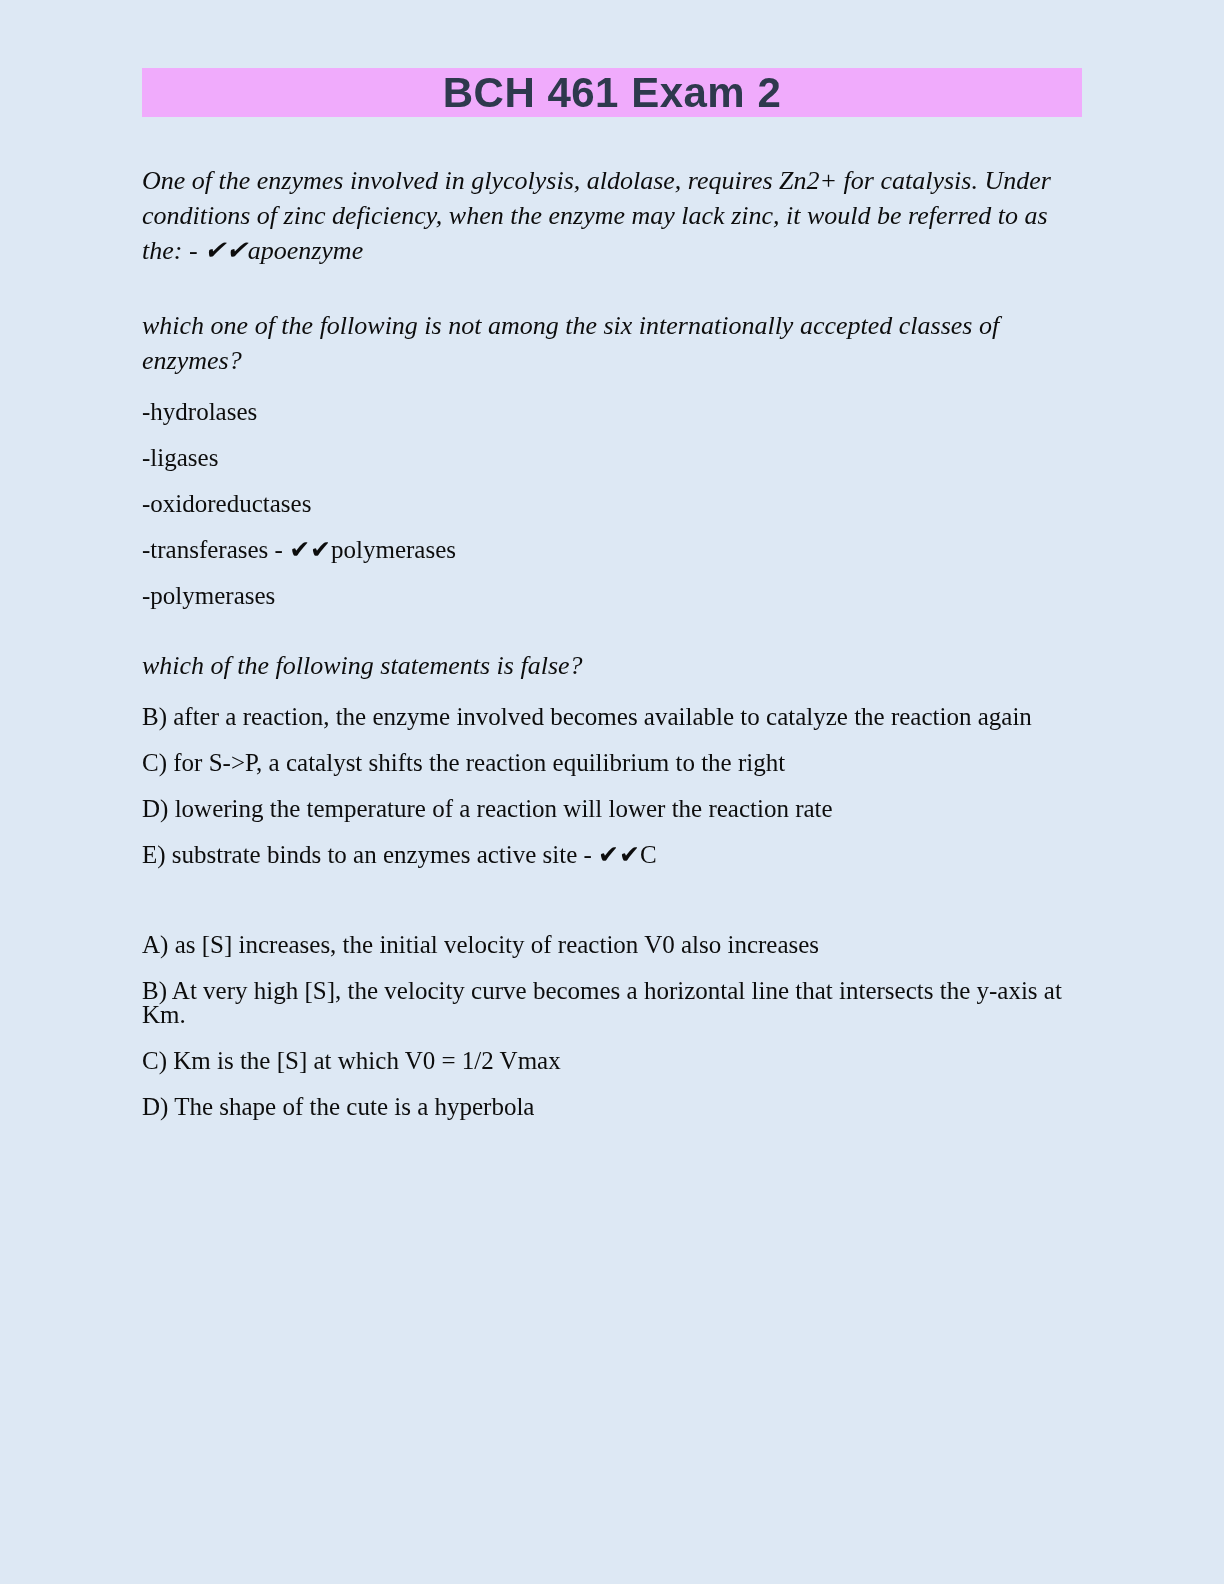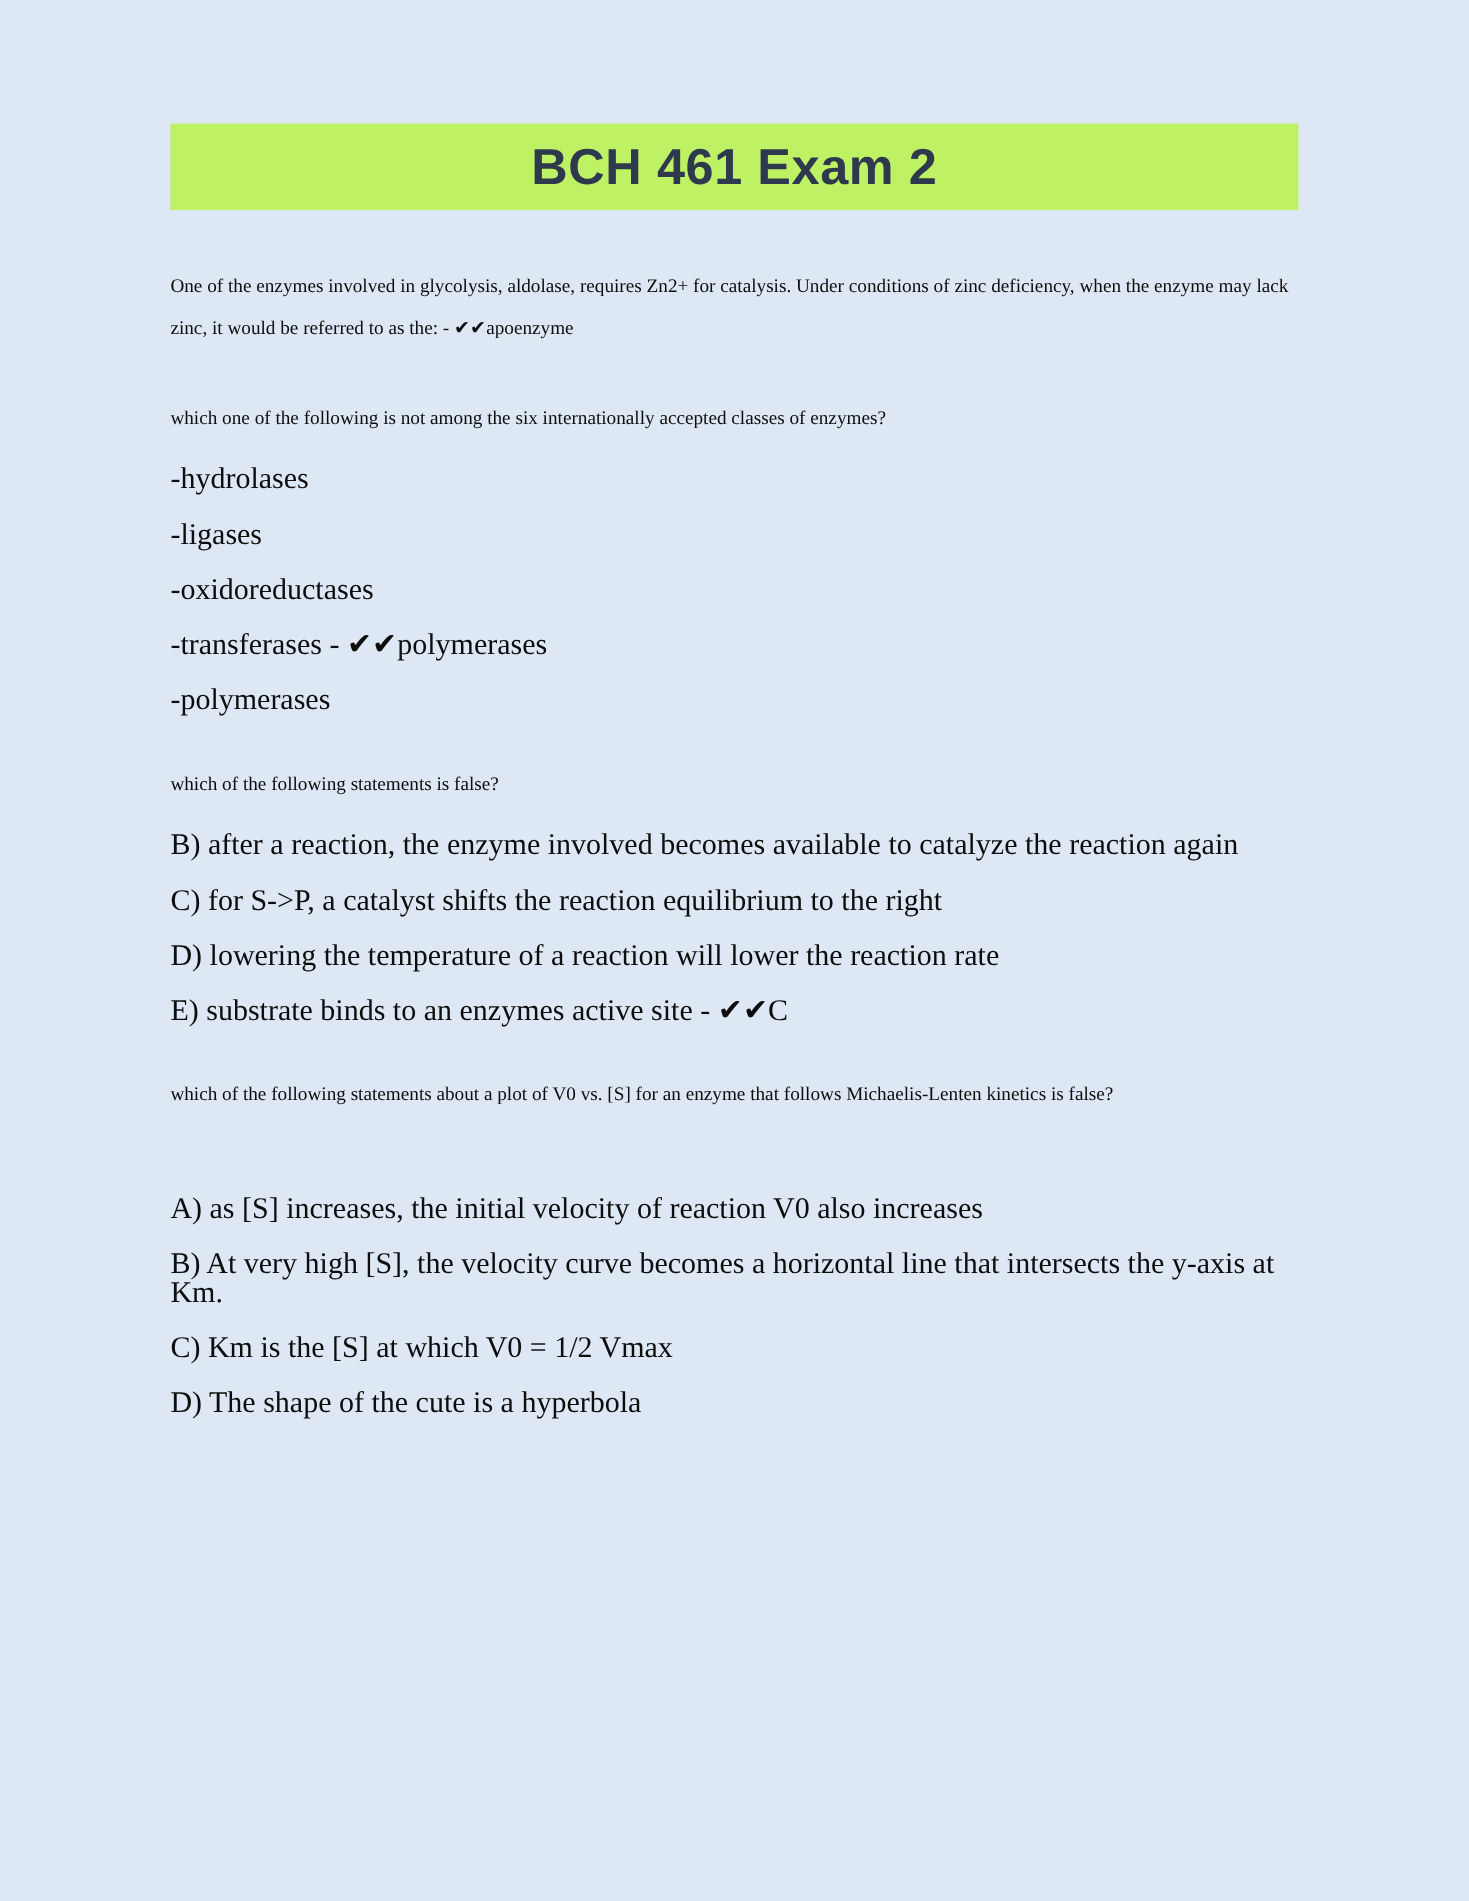--- a/index.html
+++ b/index.html
@@ -12,46 +12,47 @@
     background: #dde8f4;
     overflow: hidden;
     font-family: "Liberation Serif", serif;
     color: #0d0d0d;
   }
   .page {
     width: 940px;
     margin: 0 auto;
   }
   .title-band {
-    margin-top: 103px;
-    height: 72px;
-    background: #bef264;
+    margin-top: 68px;
+    height: 49px;
+    background: #f0abfc;
     display: flex;
     align-items: center;
     justify-content: center;
   }
   .title {
     margin: 0;
     font-family: "Liberation Sans", sans-serif;
     font-weight: bold;
     font-size: 42px;
     letter-spacing: 0.5px;
     color: #2e394d;
   }
   .question {
     margin-top: 40px;
   }
   .question.first {
     margin-top: 46px;
   }
   .prompt {
     margin: 0;
-    font-size: 16px;
+    font-size: 26px;
     line-height: 35px;
     white-space: pre-wrap;
+    font-style: italic;
   }
   .option {
     margin: 22px 0 0 0;
     font-size: 25px;
     line-height: 24px;
     white-space: pre-wrap;
     font-family: Liberation Serif, serif;
   }
   .option.gap-before {
     margin-top: 66px;
@@ -81,20 +82,19 @@
 
   <section class="question">
     <p class="prompt">which of the following statements is false?</p>
     <p class="option">B) after a reaction, the enzyme involved becomes available to catalyze the reaction again</p>
     <p class="option">C) for S-&gt;P, a catalyst shifts the reaction equilibrium to the right</p>
     <p class="option">D) lowering the temperature of a reaction will lower the reaction rate</p>
     <p class="option">E) substrate binds to an enzymes active site - ✔✔C</p>
   </section>
 
   <section class="question">
-    <p class="prompt">which of the following statements about a plot of V0 vs. [S] for an enzyme that follows Michaelis-Lenten kinetics is false?</p>
     <p class="option gap-before">A) as [S] increases, the initial velocity of reaction V0 also increases</p>
     <p class="option">B) At very high [S], the velocity curve becomes a horizontal line that intersects the y-axis at Km.</p>
     <p class="option">C) Km is the [S] at which V0 = 1/2 Vmax</p>
     <p class="option">D) The shape of the cute is a hyperbola</p>
   </section>
 
 </div>
 
 </body></html>

